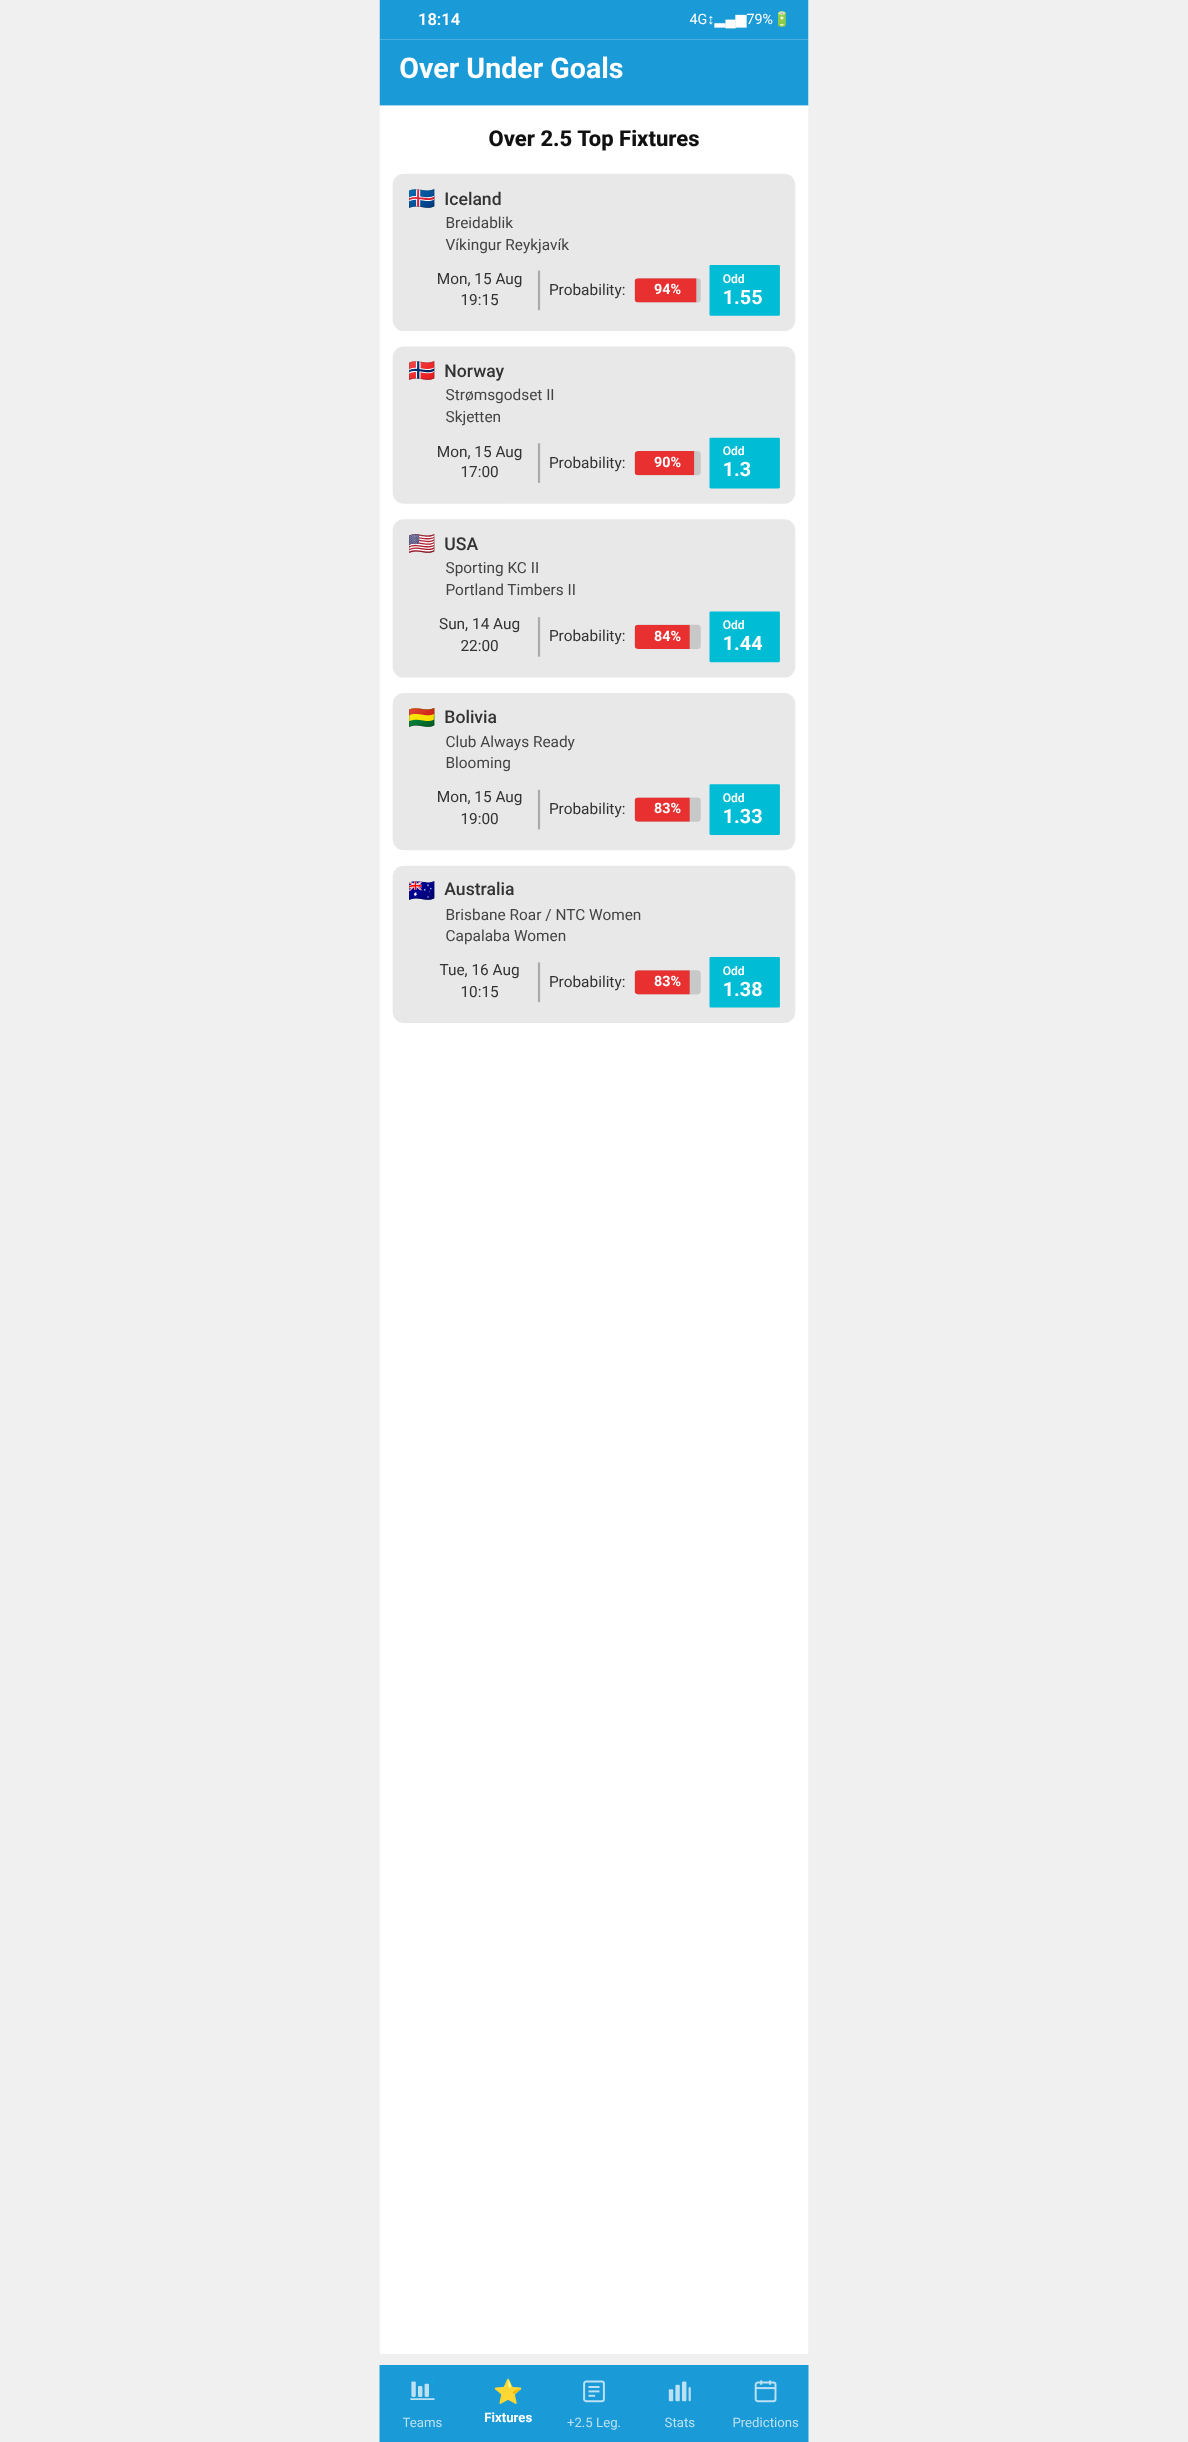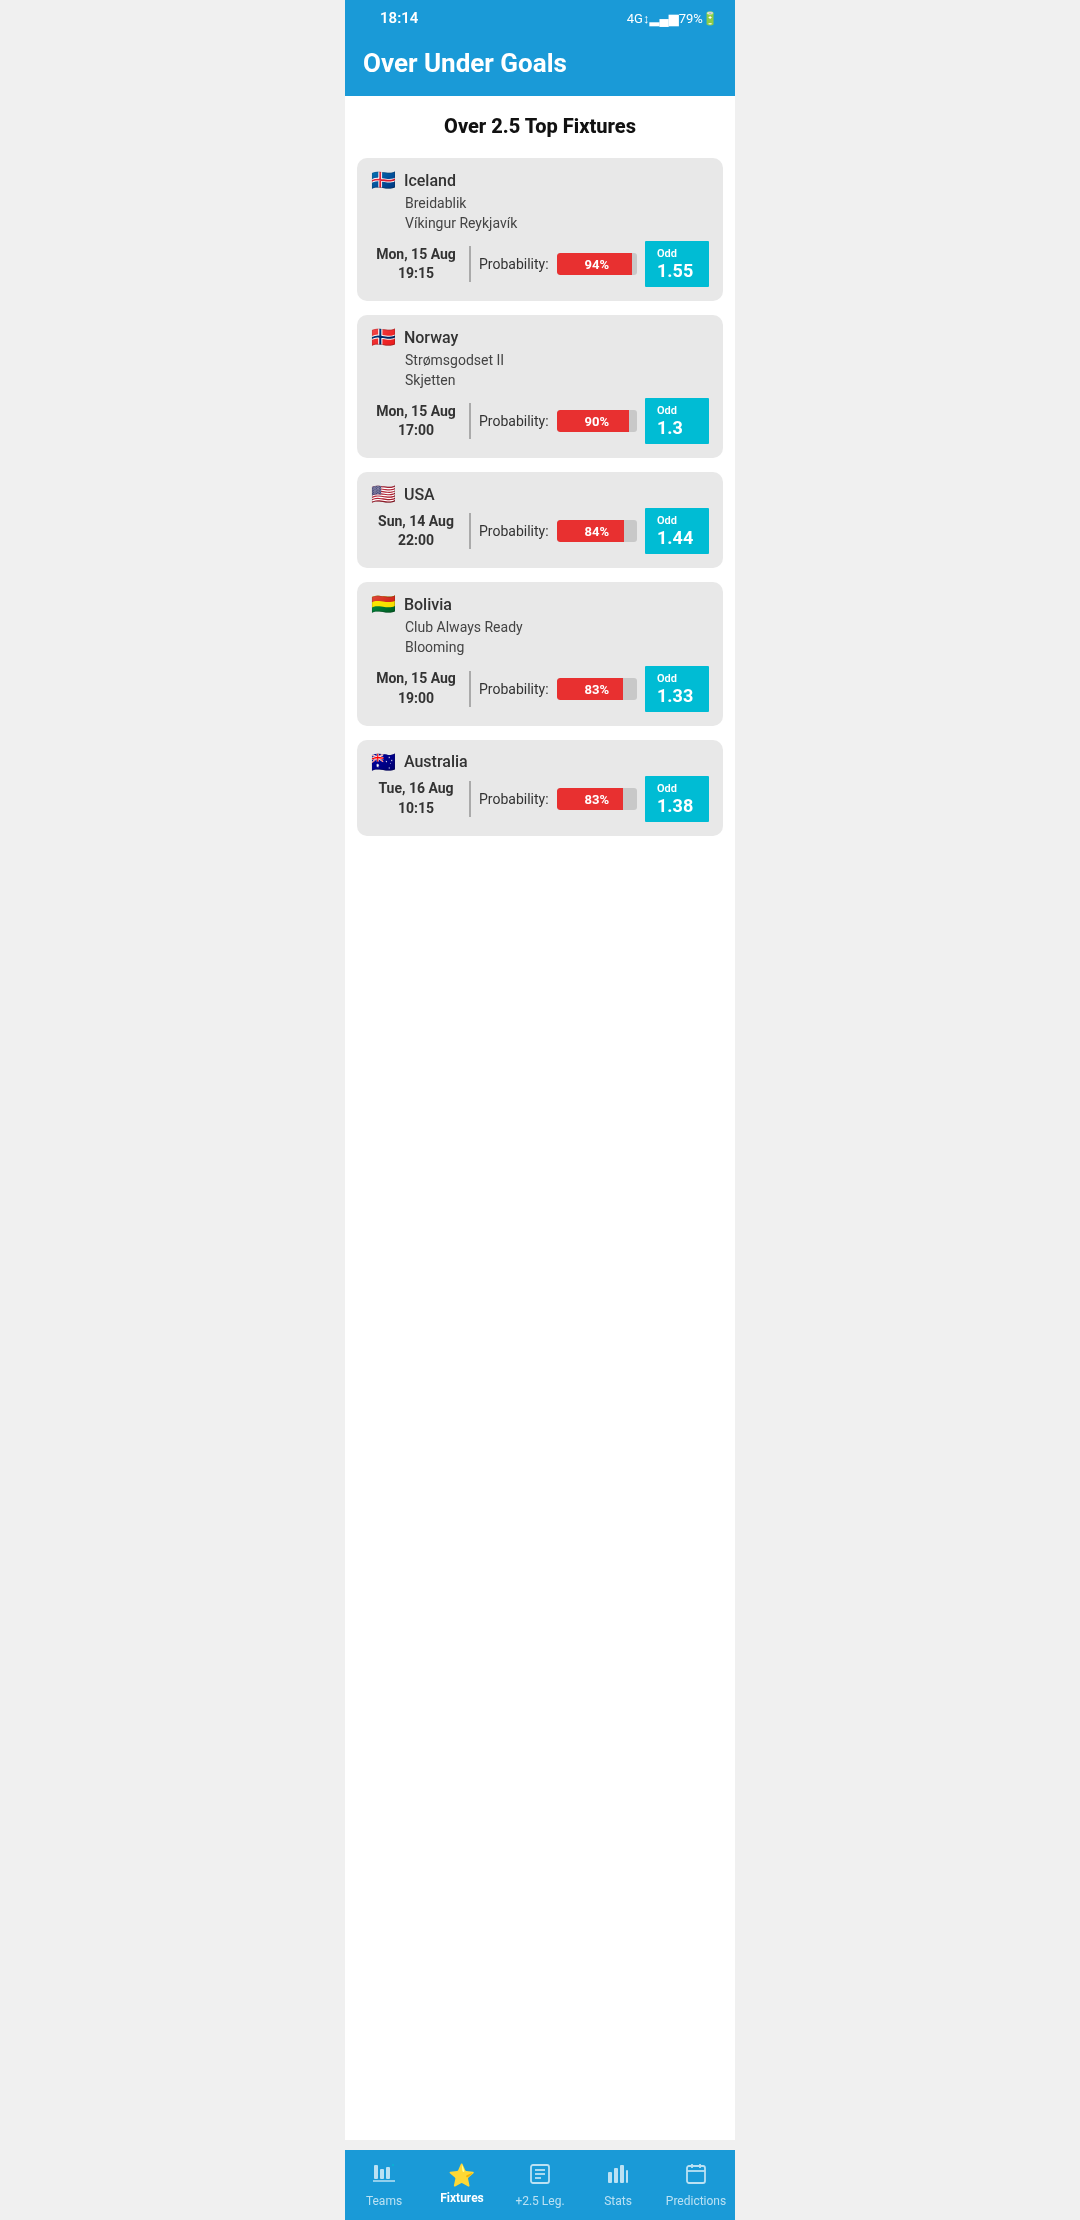--- a/index.html
+++ b/index.html
@@ -93,24 +93,25 @@
       line-height: 1.4;
     }
     .fixture-bottom {
       display: flex;
       align-items: center;
       gap: 8px;
     }
     .fixture-date {
       font-size: 14px;
       color: #333;
-      font-weight: 700;
+      font-weight: 400;
       min-width: 90px;
       text-align: center;
       line-height: 1.4;
+      margin-left: 20px;
     }
     .divider-line {
       width: 2px;
       height: 36px;
       background: #aaa;
       flex-shrink: 0;
     }
     .probability-section {
       display: flex;
       align-items: center;
@@ -272,20 +273,24 @@
         <div class="odd-label">Odd</div>
         <div class="odd-value">1.3</div>
       </div>
     </div>
   </div>
       <div class="fixture-card">
     <div class="fixture-header">
       <span class="flag">🇺🇸</span>
       <span class="country-name">USA</span>
     </div>
+    <div class="team-names">
+      <div class="team-name">Sporting KC II</div>
+      <div class="team-name">Portland Timbers II</div>
+    </div>
     <div class="fixture-bottom">
       <div class="fixture-date">Sun, 14 Aug<br>22:00</div>
       <div class="divider-line"></div>
       <div class="probability-section">
         <span class="probability-label">Probability:</span>
         <div class="prob-bar-container">
           <div class="prob-bar-fill" style="width: 84%"></div>
           <span class="prob-text">84%</span>
         </div>
       </div>
@@ -317,20 +322,24 @@
       <div class="odd-badge">
         <div class="odd-label">Odd</div>
         <div class="odd-value">1.33</div>
       </div>
     </div>
   </div>
       <div class="fixture-card">
     <div class="fixture-header">
       <span class="flag">🇦🇺</span>
       <span class="country-name">Australia</span>
+    </div>
+    <div class="team-names">
+      <div class="team-name">Brisbane Roar / NTC Women</div>
+      <div class="team-name">Capalaba Women</div>
     </div>
     <div class="fixture-bottom">
       <div class="fixture-date">Tue, 16 Aug<br>10:15</div>
       <div class="divider-line"></div>
       <div class="probability-section">
         <span class="probability-label">Probability:</span>
         <div class="prob-bar-container">
           <div class="prob-bar-fill" style="width: 83%"></div>
           <span class="prob-text">83%</span>
         </div>

